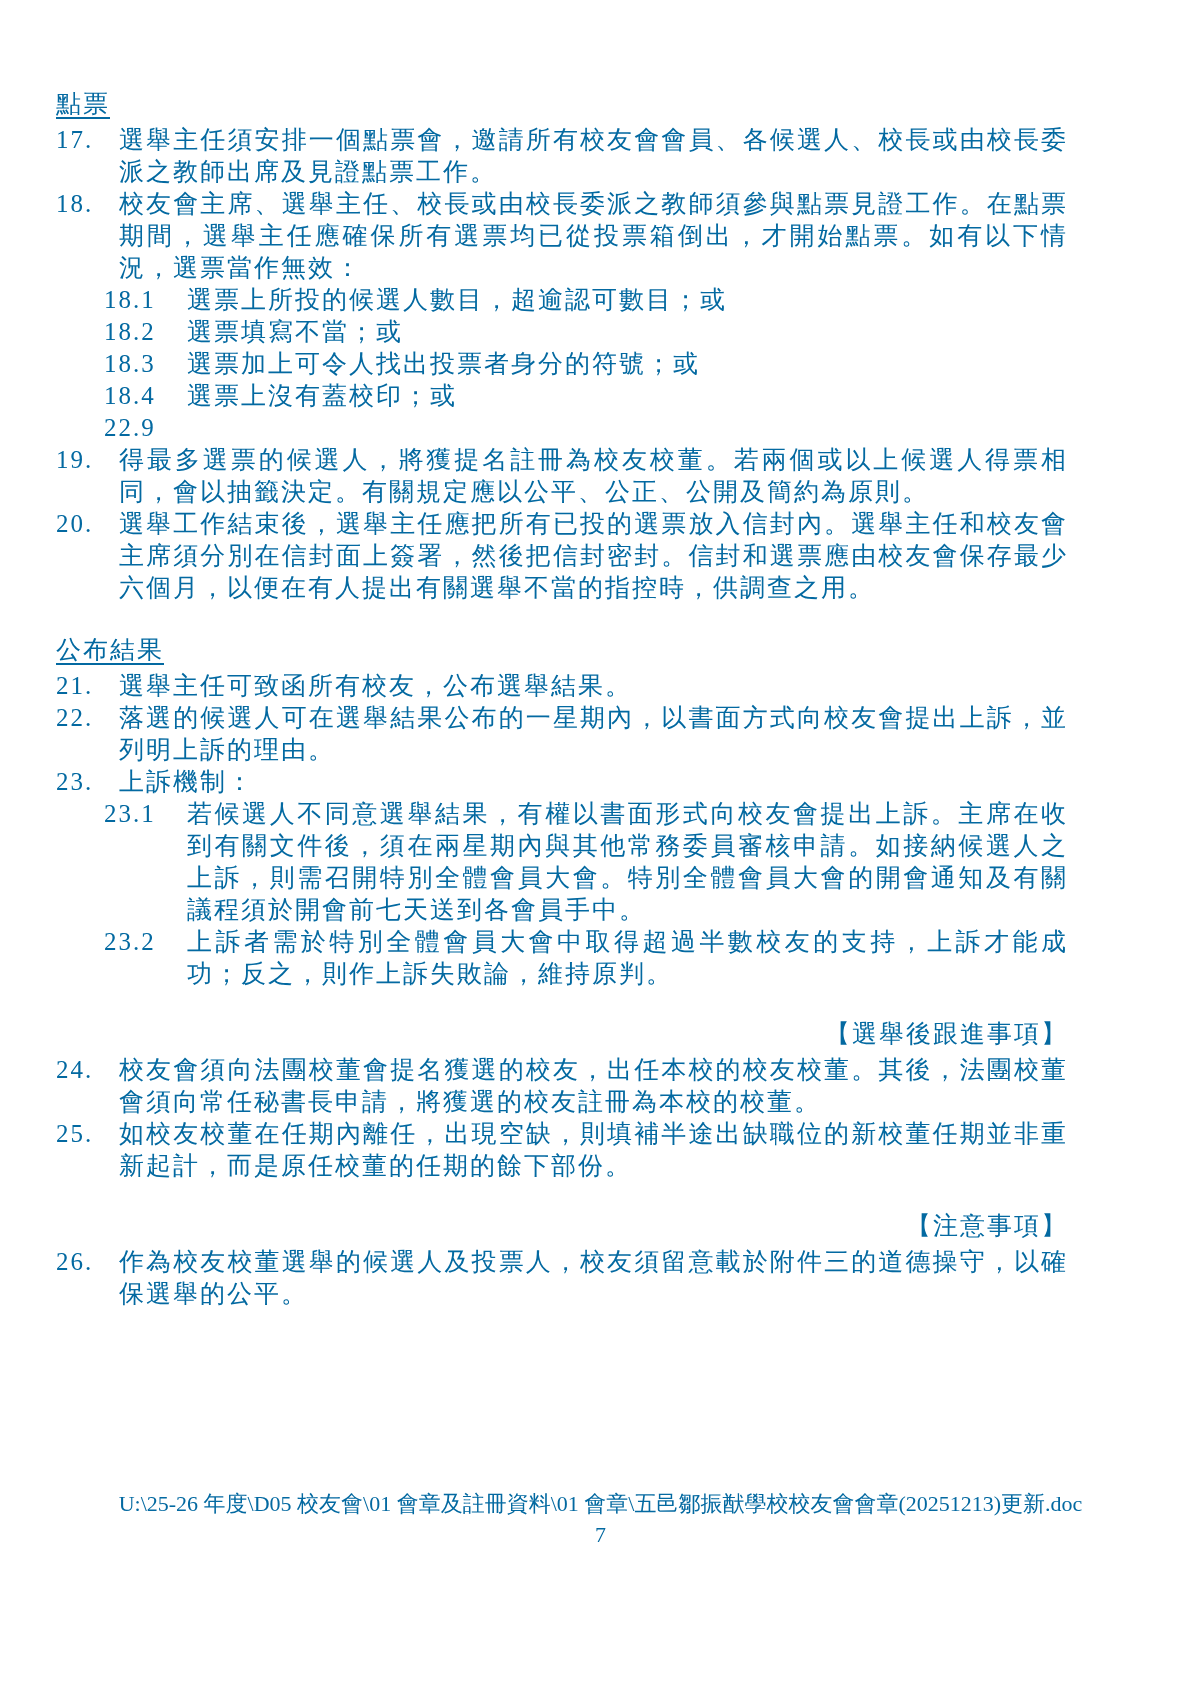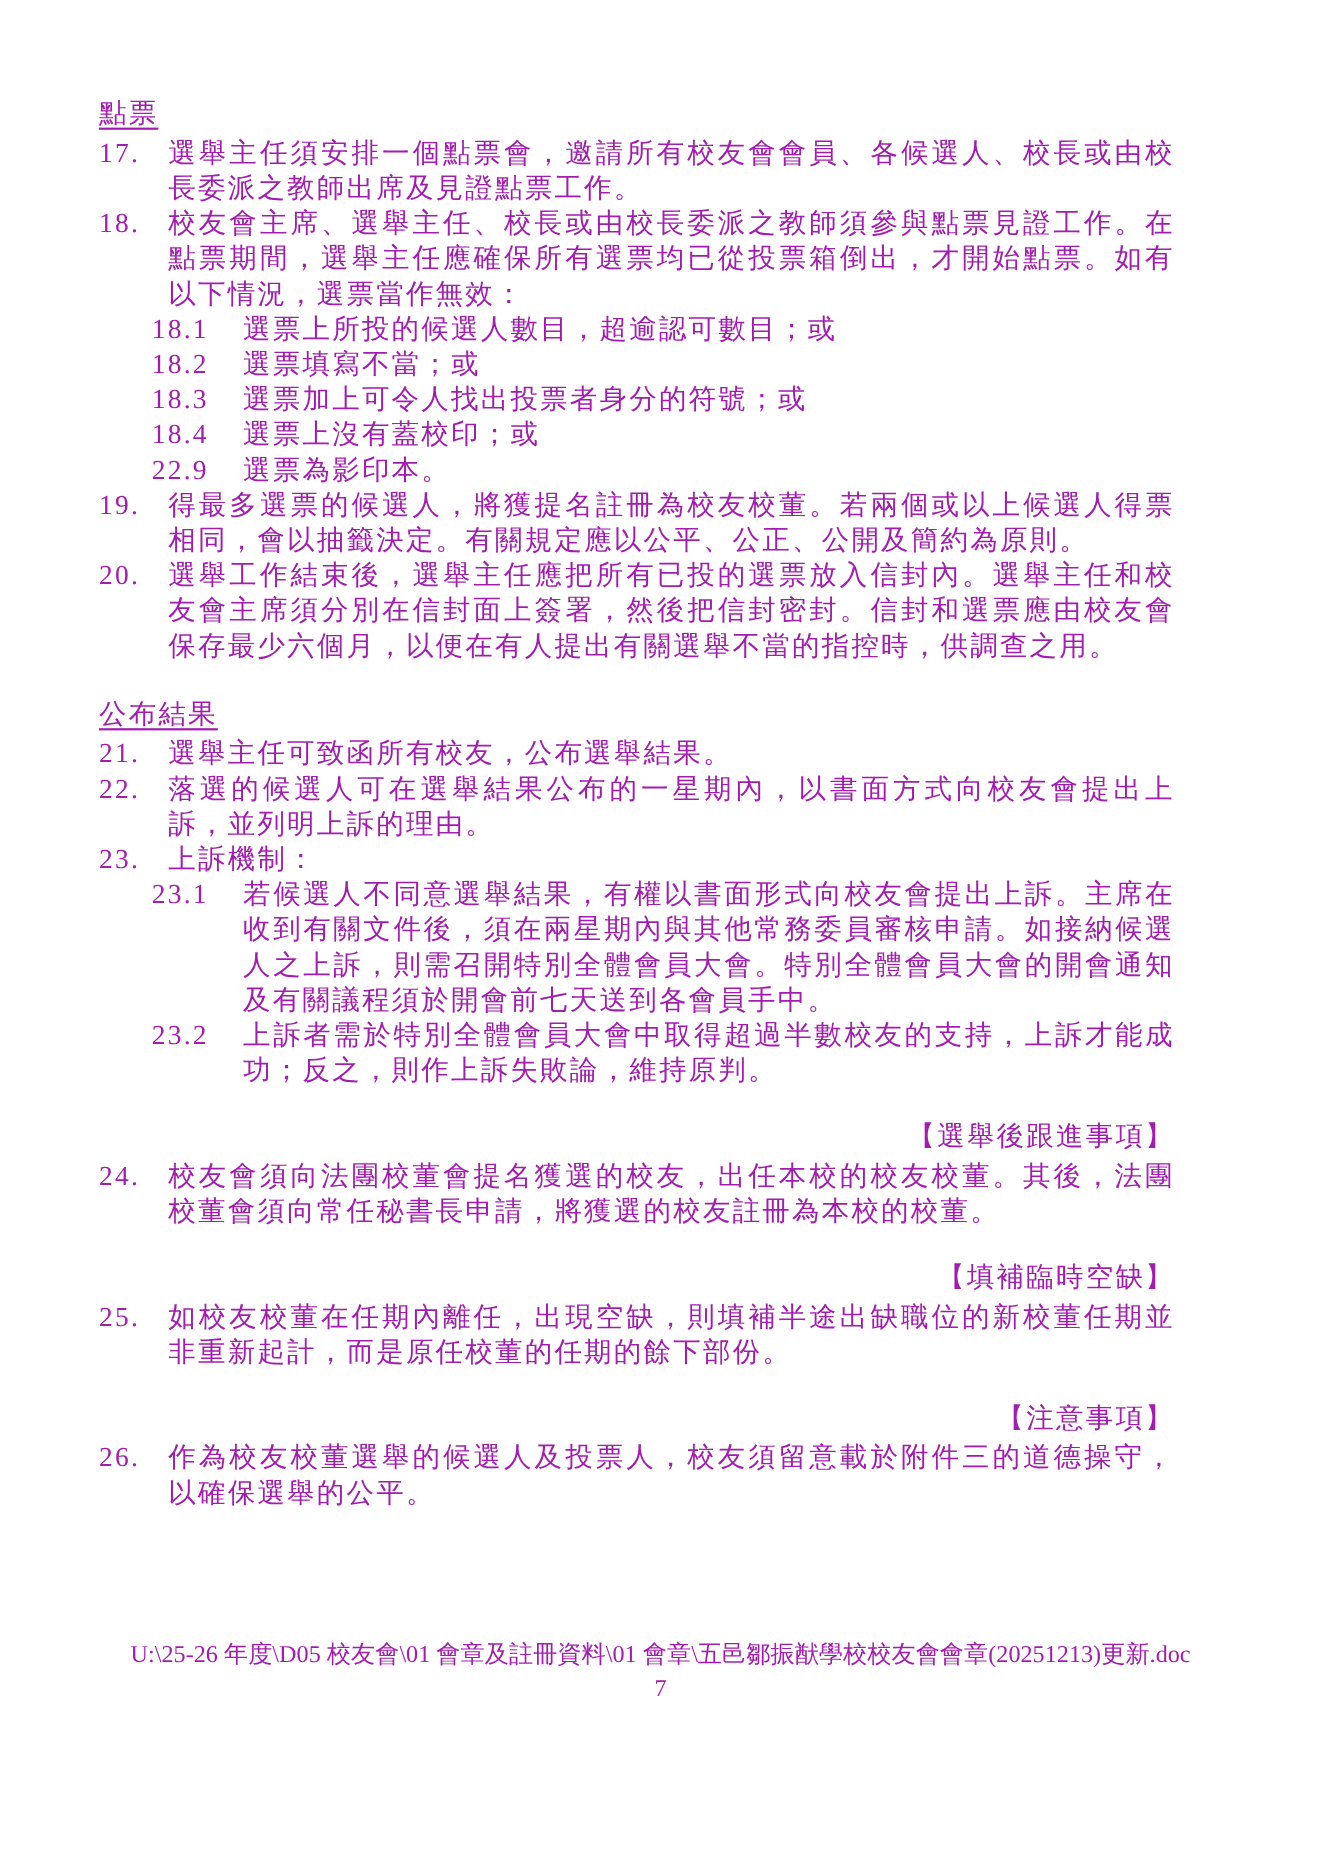--- a/index.html
+++ b/index.html
@@ -2,27 +2,27 @@
 <html lang="zh-Hant"><head>
 <meta charset="utf-8">
 <style>
   html, body { margin: 0; padding: 0; background: #e8e8e8; }
   .page {
     position: relative;
     width: 1201px;
     height: 1700px;
     margin: 0 auto;
     background: #ffffff;
-    color: #a21caf;
+    color: #0369a1;
     font-family: "Liberation Serif", "DejaVu Serif", serif;
     font-size: 25px;
     line-height: 32px;
     letter-spacing: 2px;
     box-sizing: border-box;
-    padding: 88px 133px 0 90px;
+    padding: 88px 133px 0 56px;
     overflow: hidden;
   }
   .u-head {
     text-decoration: underline;
     text-underline-offset: 5px;
     margin-bottom: 4px;
   }
   .sec-gap { margin-top: 30px; }
   .row { display: flex; }
   .row .num { flex: 0 0 63px; }
@@ -72,21 +72,20 @@
   <div class="row sub">
     <span class="num">18.3</span>
     <span class="txt">選票加上可令人找出投票者身分的符號；或</span>
   </div>
   <div class="row sub">
     <span class="num">18.4</span>
     <span class="txt">選票上沒有蓋校印；或</span>
   </div>
   <div class="row sub">
     <span class="num">22.9</span>
-    <span class="txt">選票為影印本。</span>
   </div>
   <div class="row">
     <span class="num">19.</span>
     <span class="txt">得最多選票的候選人，將獲提名註冊為校友校董。若兩個或以上候選人得票相同，會以抽籤決定。有關規定應以公平、公正、公開及簡約為原則。</span>
   </div>
   <div class="row">
     <span class="num">20.</span>
     <span class="txt">選舉工作結束後，選舉主任應把所有已投的選票放入信封內。選舉主任和校友會主席須分別在信封面上簽署，然後把信封密封。信封和選票應由校友會保存最少六個月，以便在有人提出有關選舉不當的指控時，供調查之用。</span>
   </div>
 
@@ -112,21 +111,20 @@
     <span class="num">23.2</span>
     <span class="txt">上訴者需於特別全體會員大會中取得超過半數校友的支持，上訴才能成功；反之，則作上訴失敗論，維持原判。</span>
   </div>
 
   <div class="bracket-head">【選舉後跟進事項】</div>
   <div class="row">
     <span class="num">24.</span>
     <span class="txt">校友會須向法團校董會提名獲選的校友，出任本校的校友校董。其後，法團校董會須向常任秘書長申請，將獲選的校友註冊為本校的校董。</span>
   </div>
 
-  <div class="bracket-head">【填補臨時空缺】</div>
   <div class="row">
     <span class="num">25.</span>
     <span class="txt">如校友校董在任期內離任，出現空缺，則填補半途出缺職位的新校董任期並非重新起計，而是原任校董的任期的餘下部份。</span>
   </div>
 
   <div class="bracket-head">【注意事項】</div>
   <div class="row">
     <span class="num">26.</span>
     <span class="txt"><span>作為校友校董選舉的候選人及投票人，校友須留意載於</span><span class="inline-u">附件三</span><span>的道德操守，以確保選舉的公平。</span></span>
   </div>

